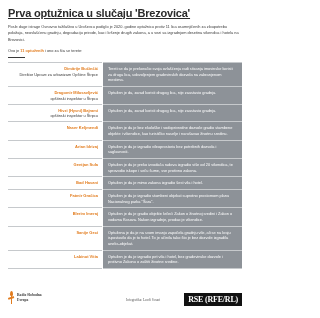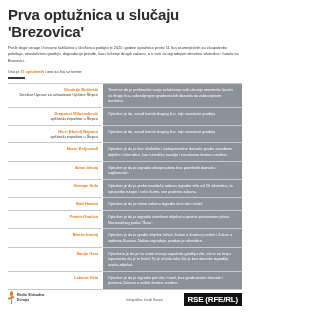--- a/index.html
+++ b/index.html
@@ -16,26 +16,27 @@
   }
   .page {
     width: 250px;
     height: 318px;
     box-sizing: border-box;
     padding: 7px 8px 0 8px;
     position: relative;
     background: #ffffff;
   }
   .title {
-    font-size: 15px;
+    font-size: 11px;
     font-weight: bold;
     color: #2b2b2b;
     letter-spacing: -0.2px;
     line-height: 1.1;
     margin: 0 0 5px 0;
+    text-decoration: underline;
   }
   .intro {
     font-size: 3.9px;
     line-height: 1.62;
     color: #3a3a3a;
     margin: 0 0 5px 0;
     text-align: left;
   }
   .lead {
     font-size: 3.9px;
@@ -95,20 +96,21 @@
     font-size: 3.9px;
     color: #ffffff;
     line-height: 1.45;
   }
   .footer {
     position: absolute;
     left: 8px;
     right: 8px;
     bottom: 7px;
     height: 22px;
+    font-family: Liberation Serif, serif;
   }
   .brand {
     position: absolute;
     left: 0;
     top: 2px;
     display: flex;
     align-items: center;
     gap: 2px;
   }
   .torch {

